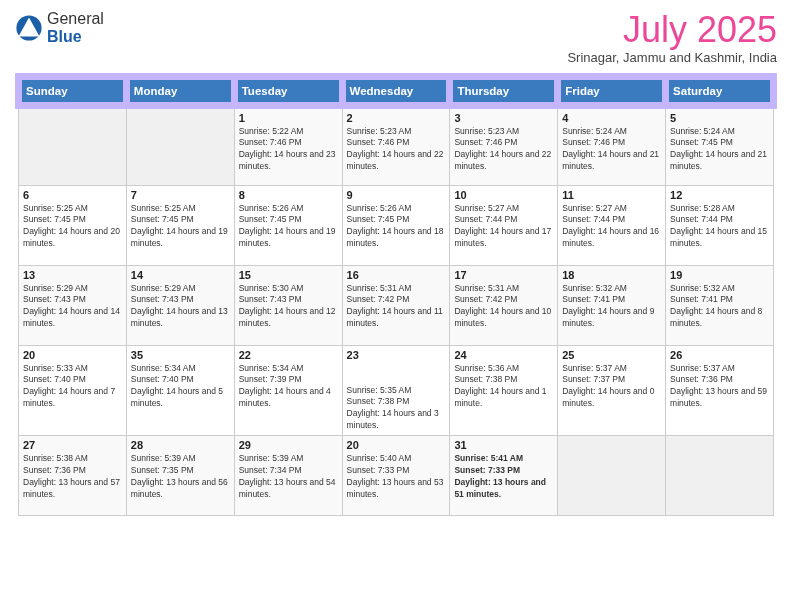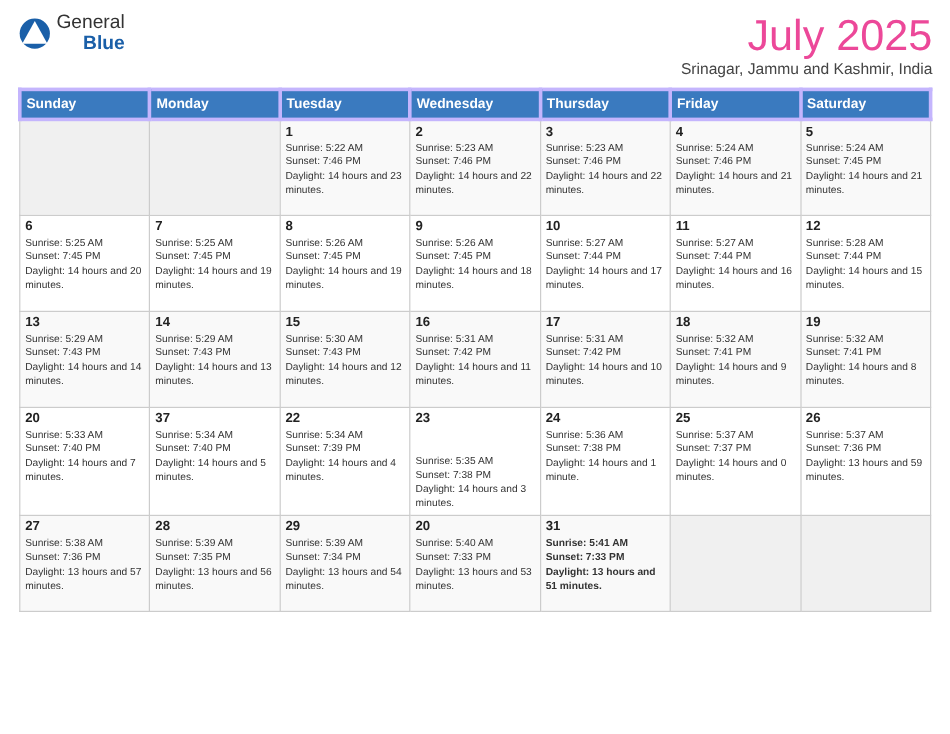--- a/index.html
+++ b/index.html
@@ -33,21 +33,20 @@
     }
     .logo-general {
       font-size: 16px;
       color: #333;
       font-weight: normal;
     }
     .logo-blue {
       font-size: 16px;
       color: #1a5fa8;
       font-weight: bold;
-      text-align: right;
     }
     .logo-icon {
       width: 28px;
       height: 28px;
     }
     .title-block {
       text-align: right;
     }
     .month-title {
       font-size: 36px;
@@ -64,21 +63,21 @@
       border-collapse: collapse;
       table-layout: fixed;
     }
     .calendar thead tr th {
       background: #3a7abf;
       color: #fff;
       font-size: 11.5px;
       font-weight: bold;
       padding: 5px 4px;
       text-align: left;
-      border: 3px solid #c4b5fd;
+      border: 7px solid #c4b5fd;
     }
     .calendar tbody tr td {
       border: 1px solid #ccc;
       vertical-align: top;
       padding: 3px 4px;
       font-size: 9px;
       color: #333;
       height: 80px;
       background: #fff;
     }
@@ -258,21 +257,21 @@
           </td>
         </tr>
         <tr>
           <td>
             <span class="day-num">20</span>
             <div class="day-info" style="white-space: pre-line;">Sunrise: 5:33 AM
 Sunset: 7:40 PM
 Daylight: 14 hours and 7 minutes.</div>
           </td>
           <td>
-            <span class="day-num">37</span>
+            <span class="day-num">35</span>
             <div class="day-info" style="white-space: pre-line;">Sunrise: 5:34 AM
 Sunset: 7:40 PM
 Daylight: 14 hours and 5 minutes.</div>
           </td>
           <td>
             <span class="day-num">22</span>
             <div class="day-info" style="white-space: pre-line;">Sunrise: 5:34 AM
 Sunset: 7:39 PM
 Daylight: 14 hours and 4 minutes.</div>
           </td>

